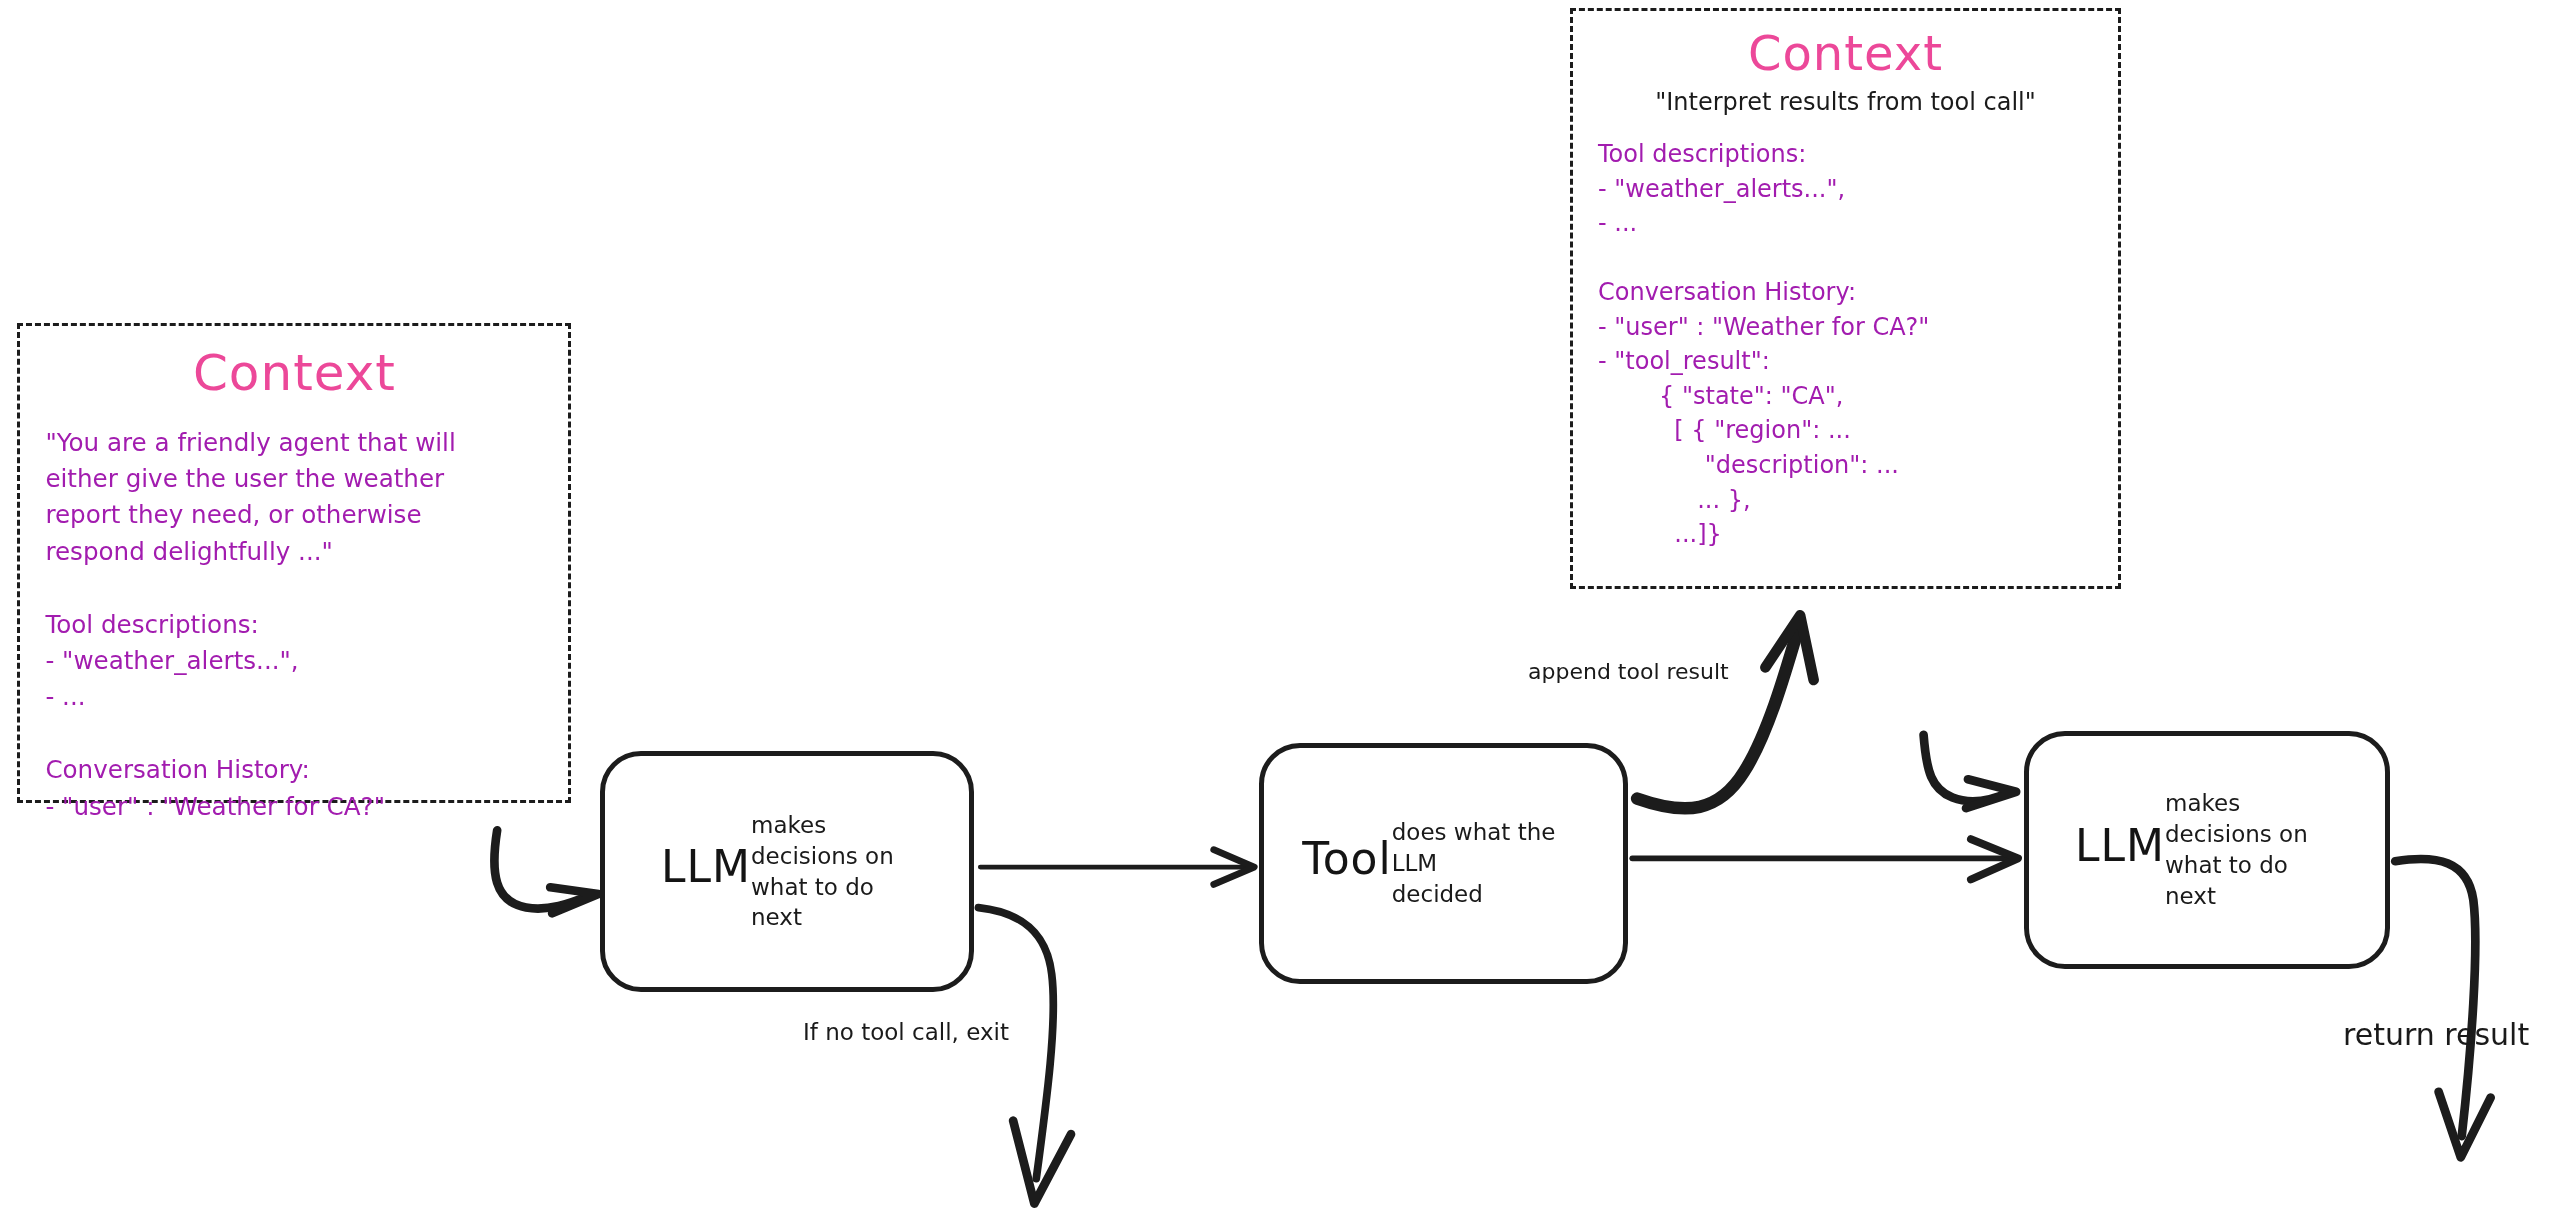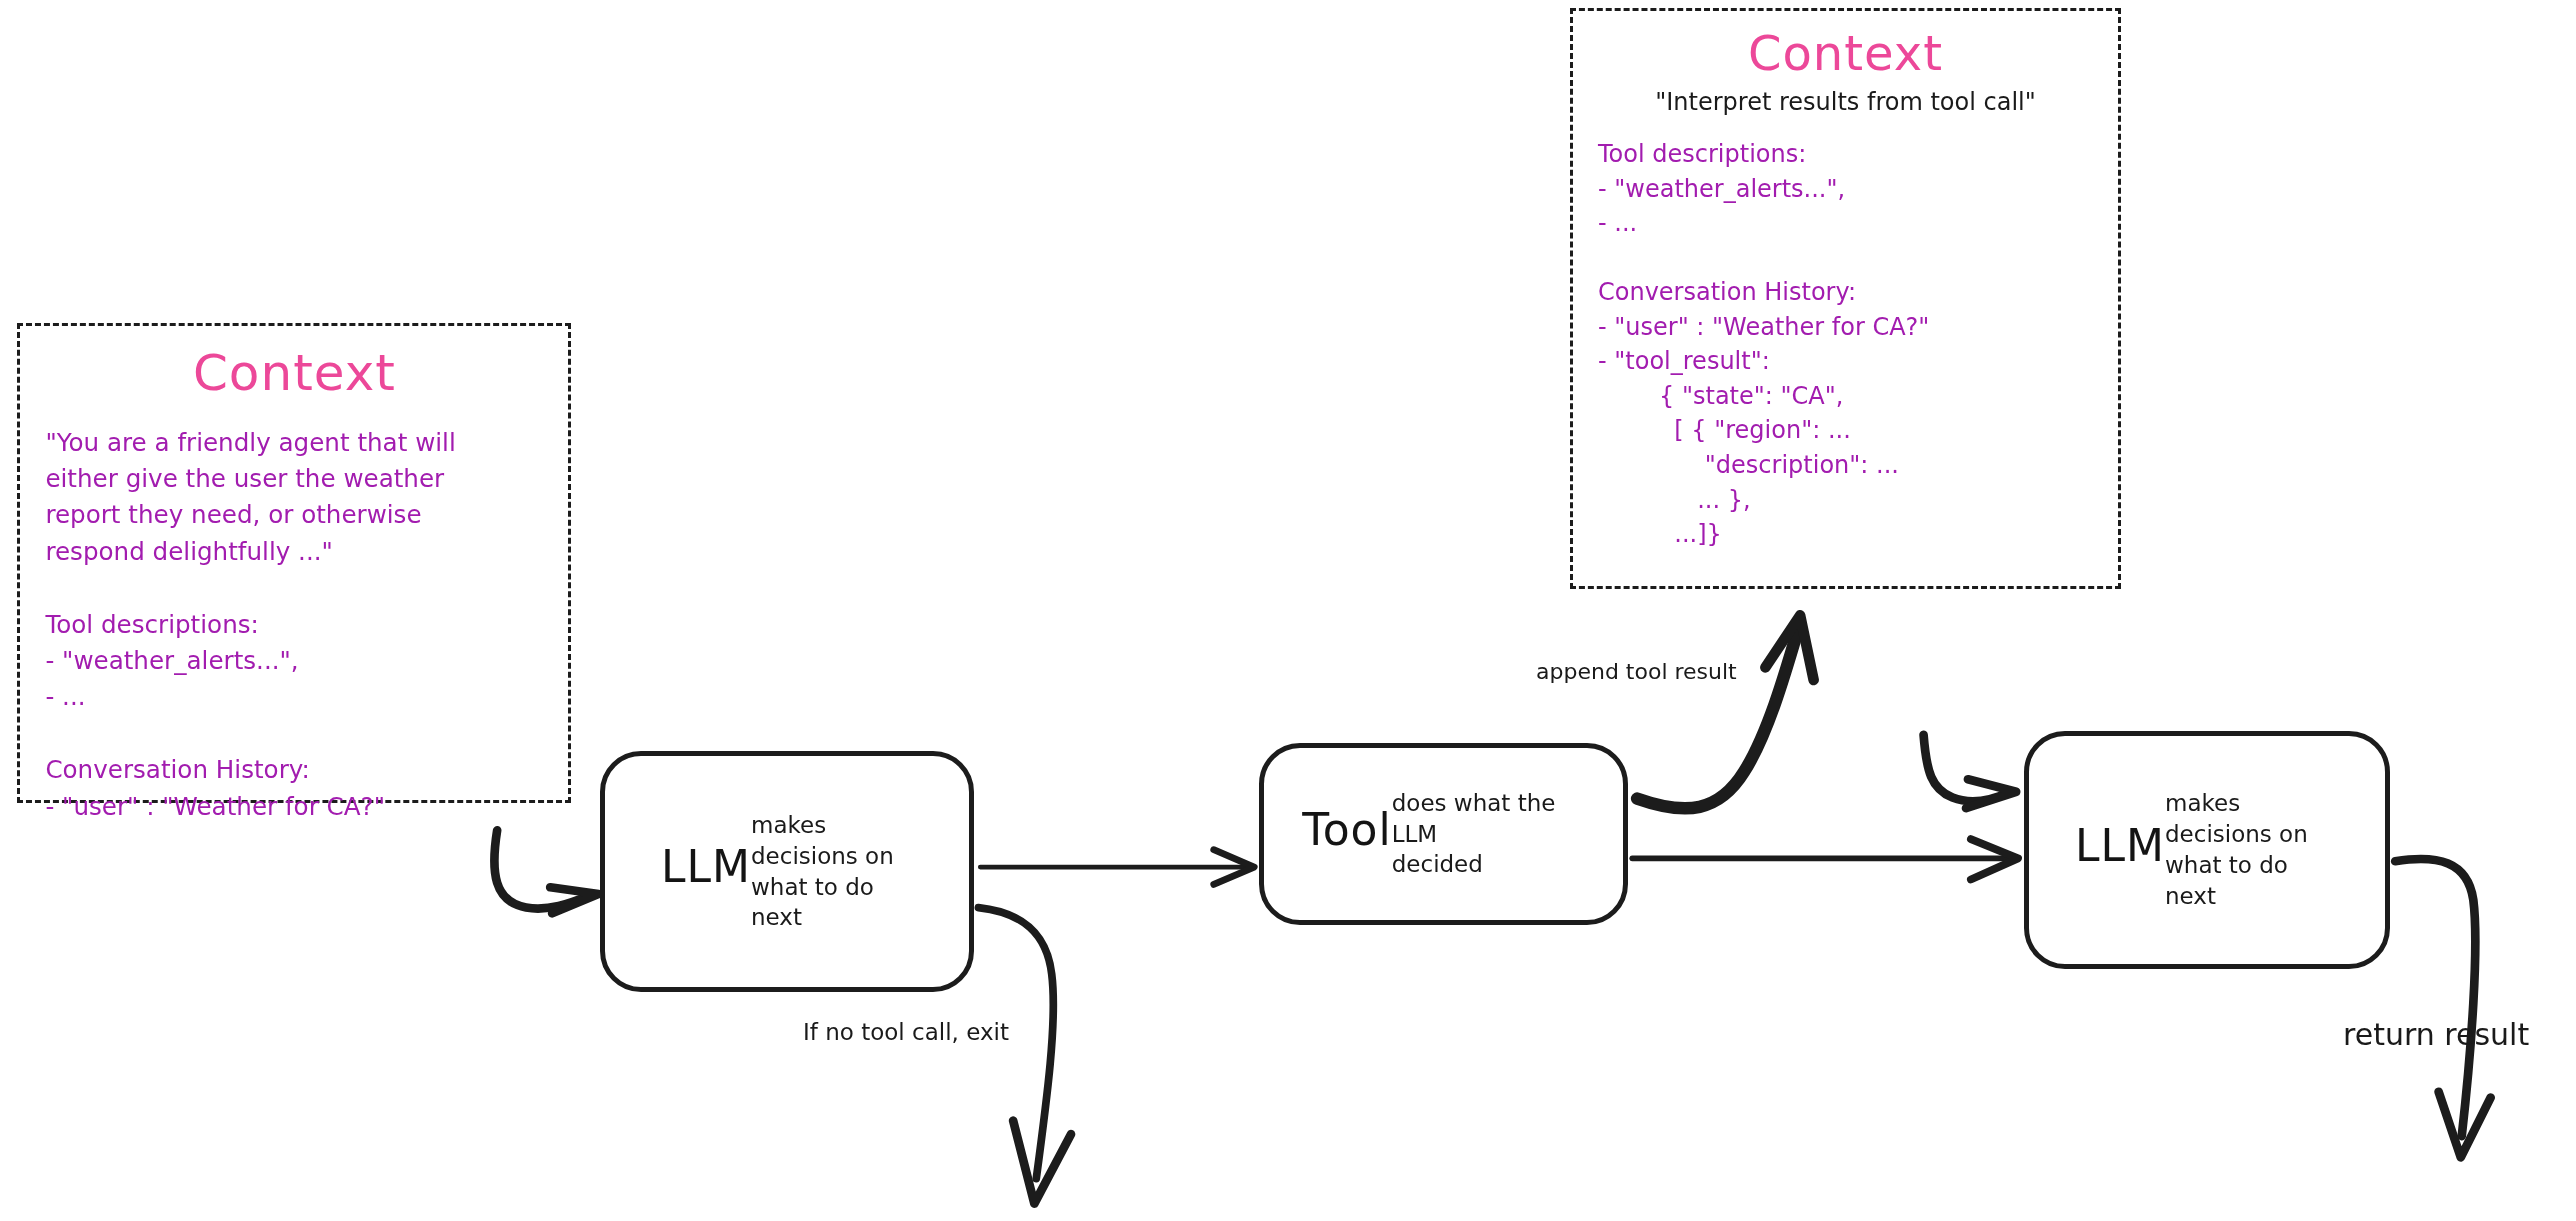--- a/index.html
+++ b/index.html
@@ -90,34 +90,34 @@
   }
   .node-sub {
     font-size: 23px;
     line-height: 1.34;
     color: #1a1a1a;
     white-space: pre-line;
     text-align: left;
     width: 162px;
   }
   #node-llm-1  { left: 600px;  top: 751px; width: 374px; height: 241px; }
-  #node-tool   { left: 1259px; top: 743px; width: 369px; height: 182px; }
+  #node-tool   { left: 1259px; top: 743px; width: 369px; height: 241px; }
   #node-llm-2  { left: 2024px; top: 731px; width: 366px; height: 238px; }
   #node-tool .node-sub { width: 193px; }
   #node-llm-2 .node-sub { width: 174px; }
 
   
   .edge-label {
     position: absolute;
     font-size: 23px;
     color: #1a1a1a;
     white-space: nowrap;
   }
   #label-exit          { left: 803px;  top: 1019px; }
-  #label-append        { left: 1528px; top: 659px;  font-size: 22px; margin-left: 8px; }
+  #label-append        { left: 1528px; top: 659px;  font-size: 22px; }
   #label-return        { left: 2343px; top: 1017px; font-size: 30px; }
 </style>
 </head>
 <body>
 
 <div id="canvas">
 
   <svg id="wires" viewBox="0 0 2670 1266" xmlns="http://www.w3.org/2000/svg">
     <defs>
       <style>

